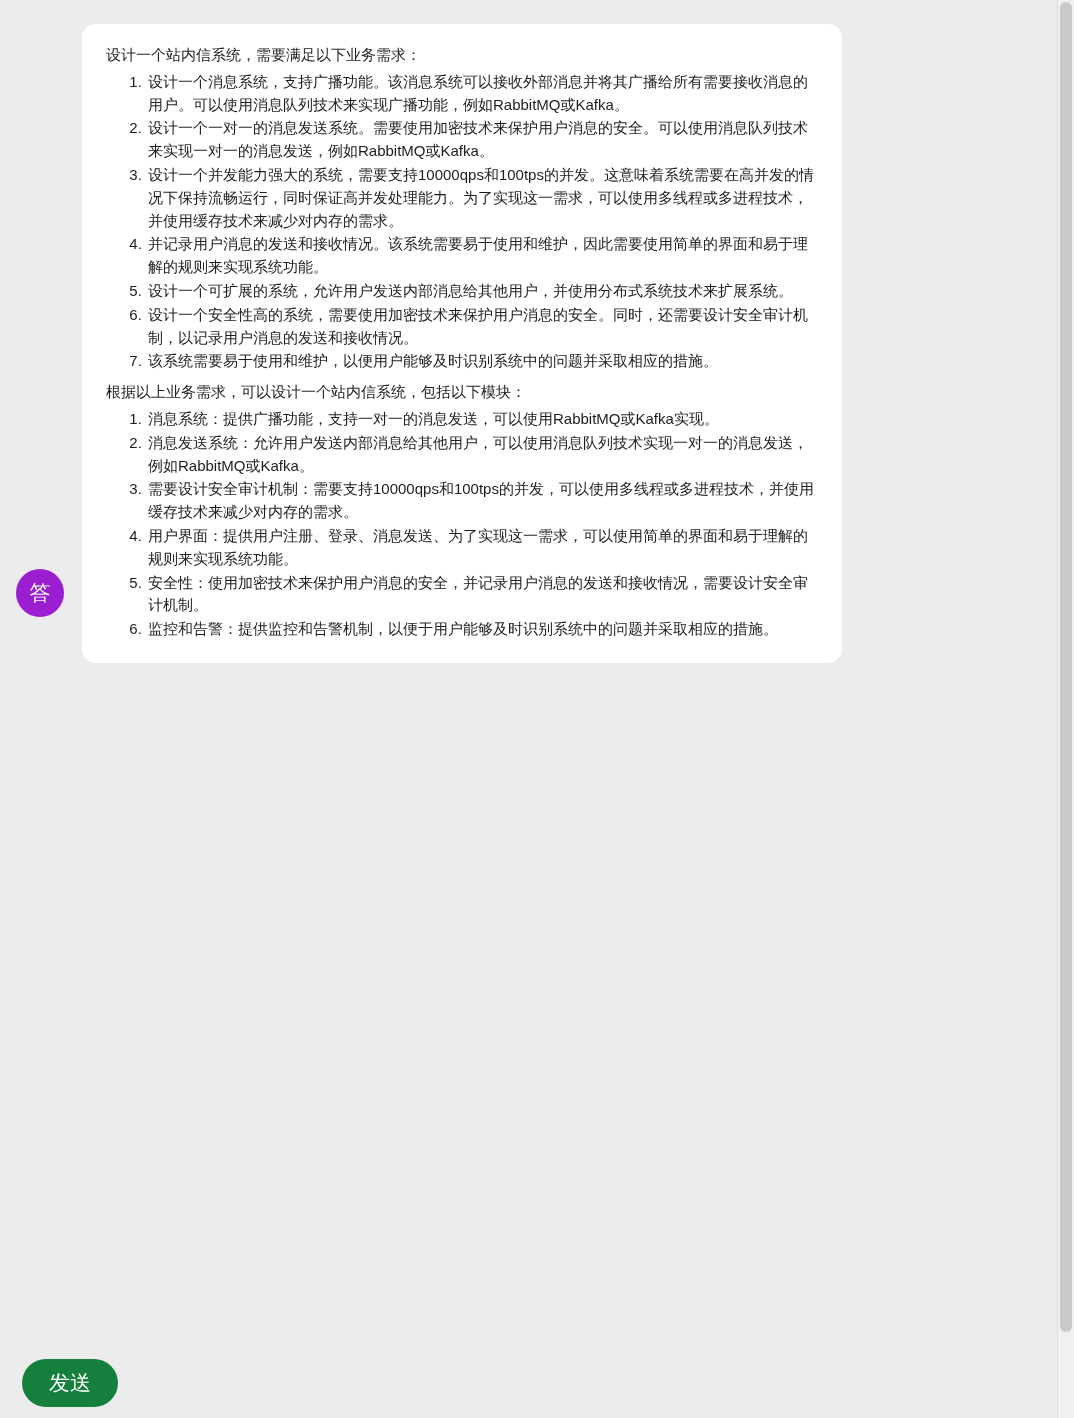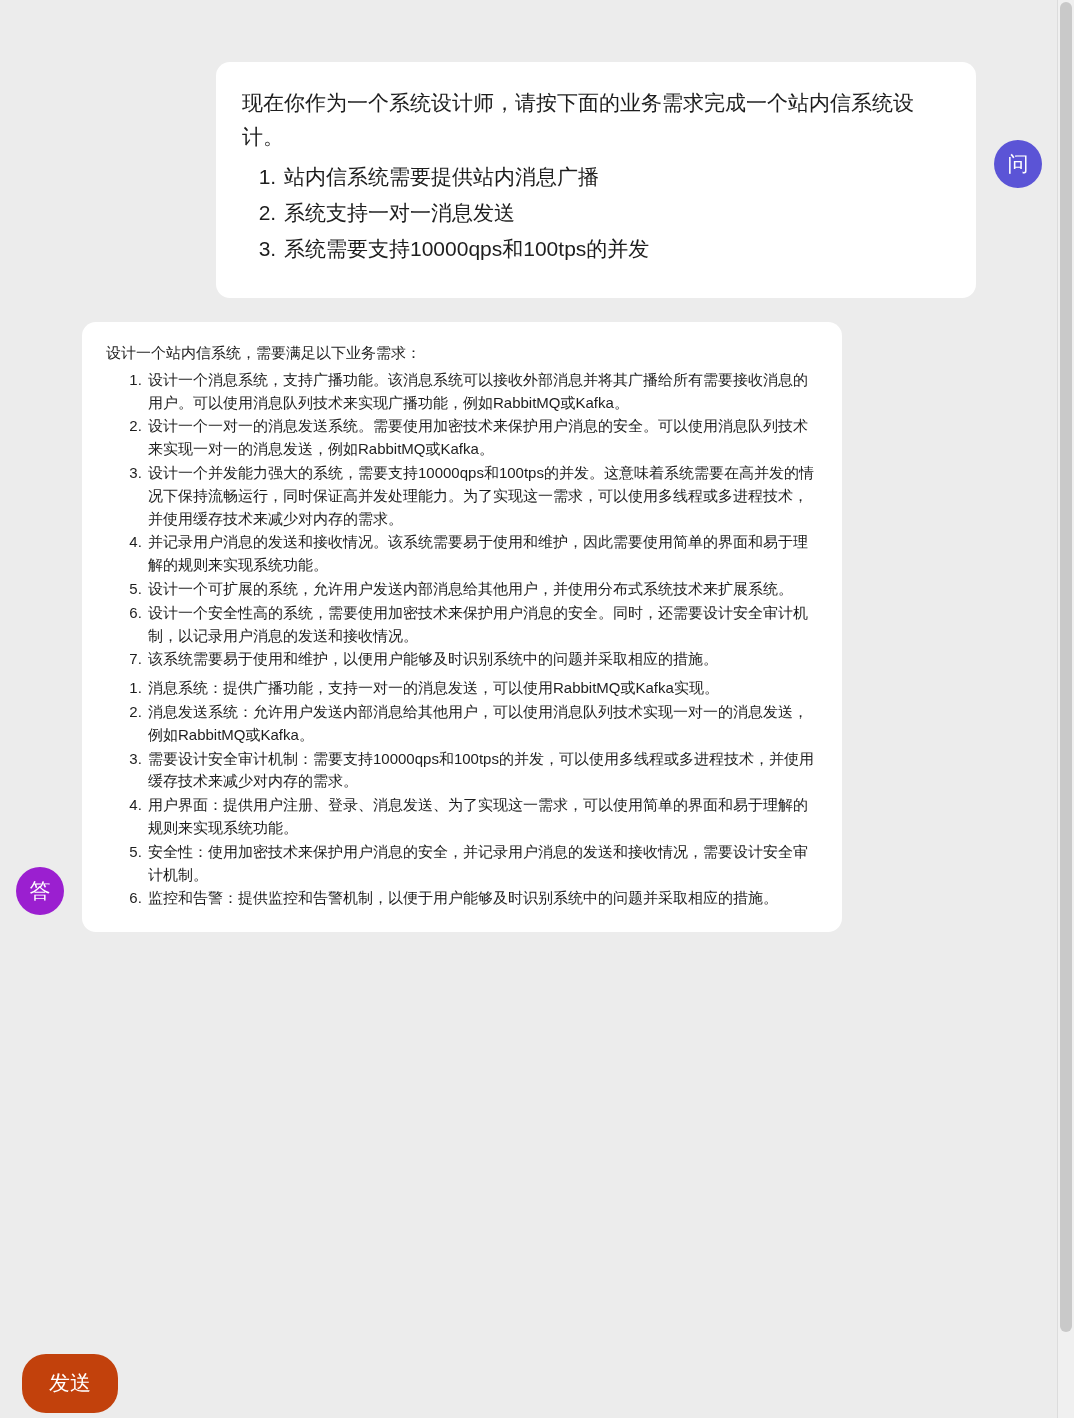--- a/index.html
+++ b/index.html
@@ -120,26 +120,26 @@
     border: none;
     outline: none;
     background: transparent;
     font-size: 20px;
     color: #6e6e6e;
     font-family: "Liberation Sans", sans-serif;
     width: 700px;
     padding: 0;
   }
   .send-button {
-    background: #c2410c;
+    background: #15803d;
     color: #fff;
     border: none;
     border-radius: 24px;
     width: 96px;
-    height: 59px;
+    height: 48px;
     font-size: 21px;
     font-family: "Liberation Sans", sans-serif;
     cursor: pointer;
   }
 
   
   .scrollbar-track {
     position: absolute;
     right: 0;
     top: 0;
@@ -158,45 +158,35 @@
     border-radius: 6px;
   }
 </style>
 </head>
 <body>
 
 <div id="app">
 
   <div class="chat-area">
 
-    <div class="row row-user">
-      <div class="bubble bubble-user">
-        <p class="para">现在你作为一个系统设计师，请按下面的业务需求完成一个站内信系统设计。</p>
-        <ol class="msg-list">
-          <li>站内信系统需要提供站内消息广播</li>
-          <li>系统支持一对一消息发送</li>
-          <li>系统需要支持10000qps和100tps的并发</li>
-        </ol>
-      </div>
-      <div class="avatar avatar-user">问</div>
-    </div>
 
     <div class="row row-bot">
       <div class="avatar avatar-bot">答</div>
       <div class="bubble bubble-bot">
         <p class="para-tight">设计一个站内信系统，需要满足以下业务需求：</p>
         <ol class="msg-list">
           <li>设计一个消息系统，支持广播功能。该消息系统可以接收外部消息并将其广播给所有需要接收消息的用户。可以使用消息队列技术来实现广播功能，例如RabbitMQ或Kafka。</li>
           <li>设计一个一对一的消息发送系统。需要使用加密技术来保护用户消息的安全。可以使用消息队列技术来实现一对一的消息发送，例如RabbitMQ或Kafka。</li>
           <li>设计一个并发能力强大的系统，需要支持10000qps和100tps的并发。这意味着系统需要在高并发的情况下保持流畅运行，同时保证高并发处理能力。为了实现这一需求，可以使用多线程或多进程技术，并使用缓存技术来减少对内存的需求。</li>
           <li>并记录用户消息的发送和接收情况。该系统需要易于使用和维护，因此需要使用简单的界面和易于理解的规则来实现系统功能。</li>
           <li>设计一个可扩展的系统，允许用户发送内部消息给其他用户，并使用分布式系统技术来扩展系统。</li>
           <li>设计一个安全性高的系统，需要使用加密技术来保护用户消息的安全。同时，还需要设计安全审计机制，以记录用户消息的发送和接收情况。</li>
           <li>该系统需要易于使用和维护，以便用户能够及时识别系统中的问题并采取相应的措施。</li>
         </ol>
+        <p class="para-tight mid-text">根据以上业务需求，可以设计一个站内信系统，包括以下模块：</p>
         <ol class="msg-list">
           <li>消息系统：提供广播功能，支持一对一的消息发送，可以使用RabbitMQ或Kafka实现。</li>
           <li>消息发送系统：允许用户发送内部消息给其他用户，可以使用消息队列技术实现一对一的消息发送，例如RabbitMQ或Kafka。</li>
           <li>需要设计安全审计机制：需要支持10000qps和100tps的并发，可以使用多线程或多进程技术，并使用缓存技术来减少对内存的需求。</li>
           <li>用户界面：提供用户注册、登录、消息发送、为了实现这一需求，可以使用简单的界面和易于理解的规则来实现系统功能。</li>
           <li>安全性：使用加密技术来保护用户消息的安全，并记录用户消息的发送和接收情况，需要设计安全审计机制。</li>
           <li>监控和告警：提供监控和告警机制，以便于用户能够及时识别系统中的问题并采取相应的措施。</li>
         </ol>
 
       </div>

